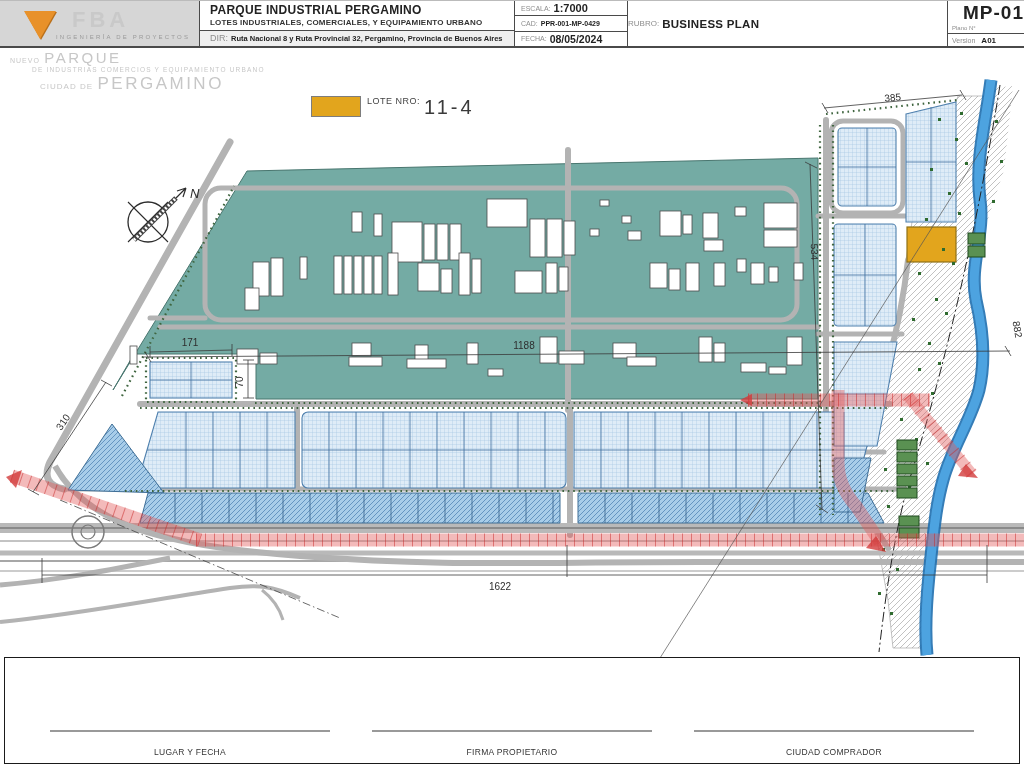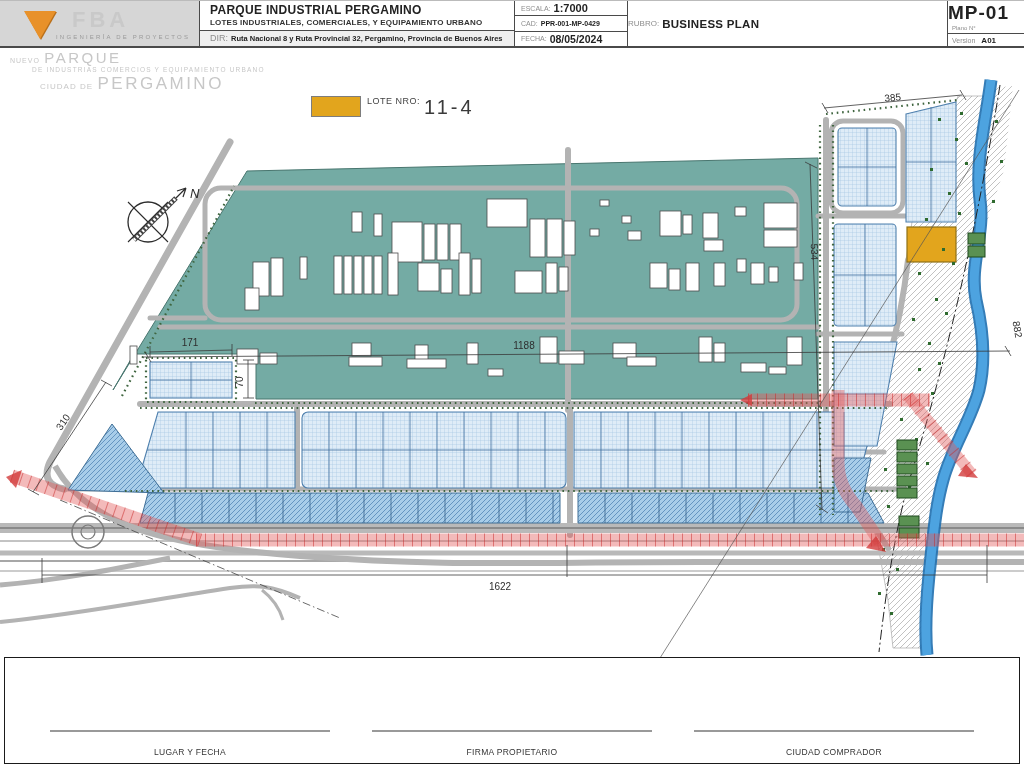--- a/index.html
+++ b/index.html
@@ -35,21 +35,21 @@
   .h-plan { width:320px; display:flex; flex-direction:column; background:#fff; }
   .prow { flex:1; display:flex; align-items:center; padding-left:8px; border-bottom:1px solid #4a4a4a; }
   .prow:last-child { border-bottom:none; padding-left:0; }
   .prow .lbl { font-size:8px; }
   .v-plan { font-size:11.5px; font-weight:bold; color:#222; letter-spacing:.3px; }
   .p-split { display:flex; width:100%; height:100%; align-items:center; }
   .p-dib { width:145px; height:100%; display:flex; align-items:center; padding-left:8px; border-right:1px solid #4a4a4a; }
   .p-nota { flex:1; height:100%; display:flex; align-items:center; padding-left:8px; }
   .v-dib { font-size:10px; font-weight:bold; color:#222; }
   .h-num { flex:1; background:#fff; display:flex; flex-direction:column; }
-  .n-big { height:24px; text-align:left; font-size:19px; font-weight:bold; color:#222; letter-spacing:1px; line-height:24px; }
+  .n-big { height:24px; text-align:right; font-size:19px; font-weight:bold; color:#222; letter-spacing:1px; line-height:24px; }
   .n-lab { font-size:6px; color:#8d8d8d; padding-left:4px; border-bottom:1px solid #4a4a4a; height:9px; }
   .n-ver { flex:1; display:flex; align-items:center; padding-left:4px; gap:3px; }
   .n-ver b { font-size:8px; color:#222; }
 
   
   .wm { position:absolute; top:50px; left:10px; color:#c7c7c7; line-height:1.05; z-index:3; }
   .wm-l1 small { font-size:7px; letter-spacing:1px; }
   .wm-l1 span { font-size:15px; letter-spacing:2.5px; }
   .wm-l2 { font-size:6.5px; letter-spacing:1.2px; margin-left:22px; }
   .wm-l3 { margin-left:30px; margin-top:1px; }

